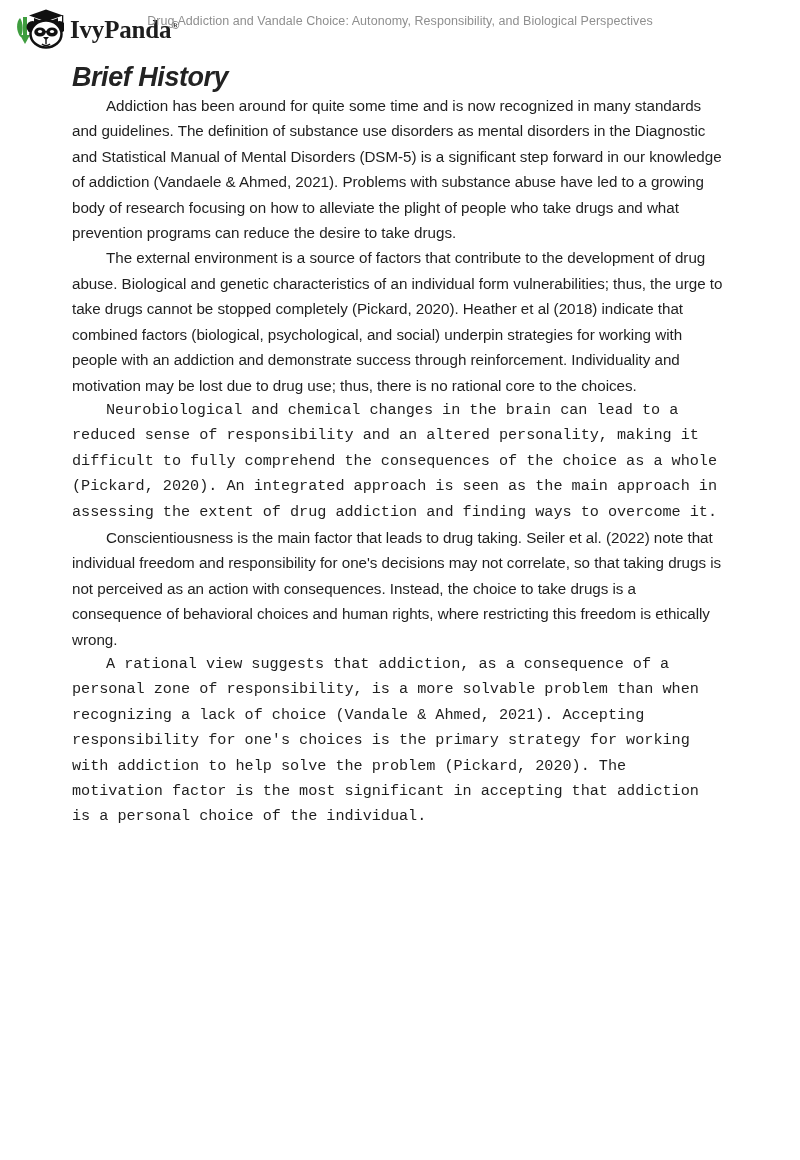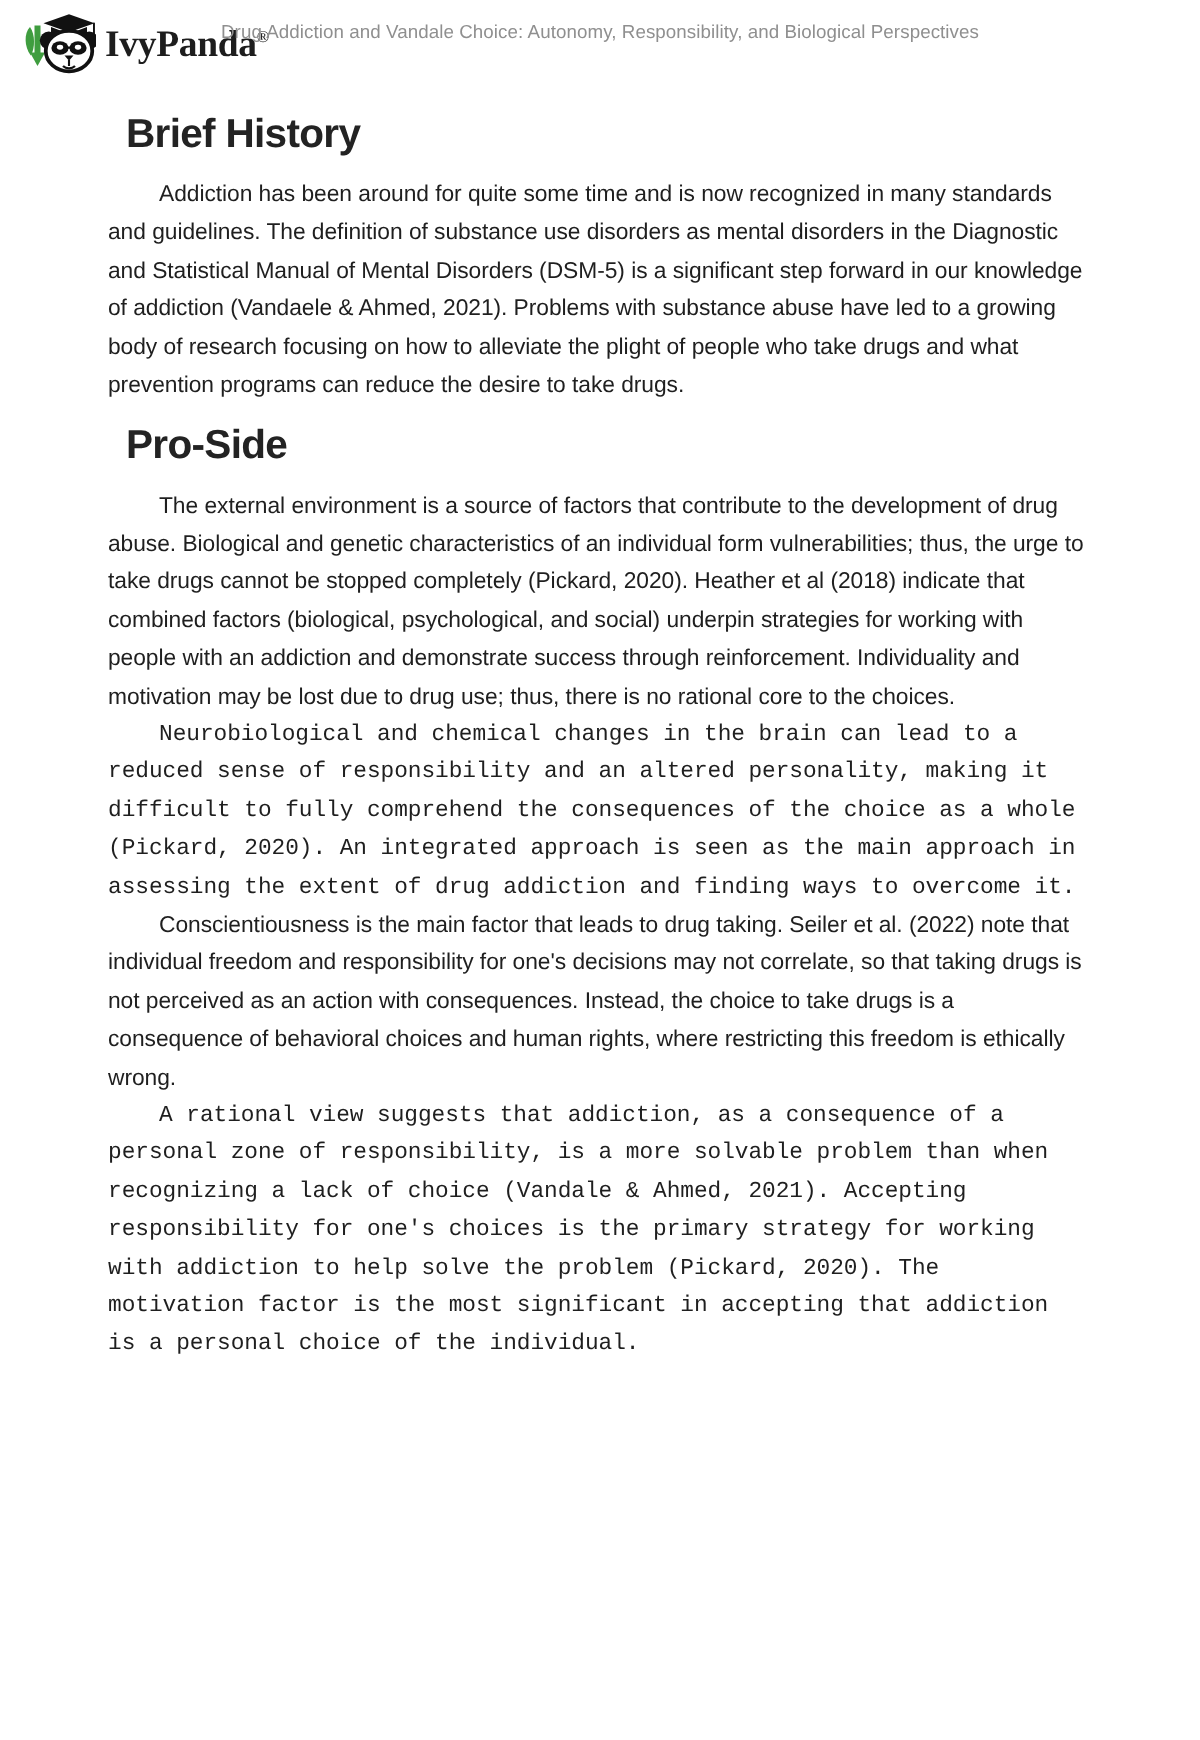--- a/index.html
+++ b/index.html
@@ -83,24 +83,25 @@
     position: absolute;
     left: 72px;
     top: 62px;
     width: 651px;
   }
 
   h2.section-heading {
     font-size: 27px;
     font-weight: bold;
     color: #232323;
-    margin: 12px;
+    margin: 0;
     padding: 0;
     letter-spacing: -0.45px;
     line-height: 1.15;
+    font-style: italic;
   }
 
   .h-brief   { margin-top: 16px; }
   .h-pro     { margin-top: 37px; }
   .h-against { margin-top: 36px; }
 
   p.para {
     font-size: 15.2px;
     line-height: 25.4px;
     color: #1f1f1f;
@@ -175,21 +176,20 @@
     </div>
 
     <div class="doc-title">Drug Addiction and Vandale Choice: Autonomy, Responsibility, and Biological Perspectives</div>
   </div>
 
   <div class="content">
 
     <h2 class="section-heading h-brief">Brief History</h2>
     <p class="para p-gap-first">Addiction has been around for quite some time and is now recognized in many standards and guidelines. The definition of substance use disorders as mental disorders in the Diagnostic and Statistical Manual of Mental Disorders (DSM-5) is a significant step forward in our knowledge of addiction (Vandaele &amp; Ahmed, 2021). Problems with substance abuse have led to a growing body of research focusing on how to alleviate the plight of people who take drugs and what prevention programs can reduce the desire to take drugs.</p>
 
-    <h2 class="section-heading h-pro">Pro-Side</h2>
     <p class="para p-gap-first">The external environment is a source of factors that contribute to the development of drug abuse. Biological and genetic characteristics of an individual form vulnerabilities; thus, the urge to take drugs cannot be stopped completely (Pickard, 2020). Heather et al (2018) indicate that combined factors (biological, psychological, and social) underpin strategies for working with people with an addiction and demonstrate success through reinforcement. Individuality and motivation may be lost due to drug use; thus, there is no rational core to the choices.</p>
     <p class="para p-gap">Neurobiological and chemical changes in the brain can lead to a reduced sense of responsibility and an altered personality, making it difficult to fully comprehend the consequences of the choice as a whole (Pickard, 2020). An integrated approach is seen as the main approach in assessing the extent of drug addiction and finding ways to overcome it.</p>
 
     <p class="para p-gap-first">Conscientiousness is the main factor that leads to drug taking. Seiler et al. (2022) note that individual freedom and responsibility for one's decisions may not correlate, so that taking drugs is not perceived as an action with consequences. Instead, the choice to take drugs is a consequence of behavioral choices and human rights, where restricting this freedom is ethically wrong.</p>
     <p class="para p-gap">A rational view suggests that addiction, as a consequence of a personal zone of responsibility, is a more solvable problem than when recognizing a lack of choice (Vandale &amp; Ahmed, 2021). Accepting responsibility for one's choices is the primary strategy for working with addiction to help solve the problem (Pickard, 2020). The motivation factor is the most significant in accepting that addiction is a personal choice of the individual.</p>
   </div>
 
 
 </div>
 

